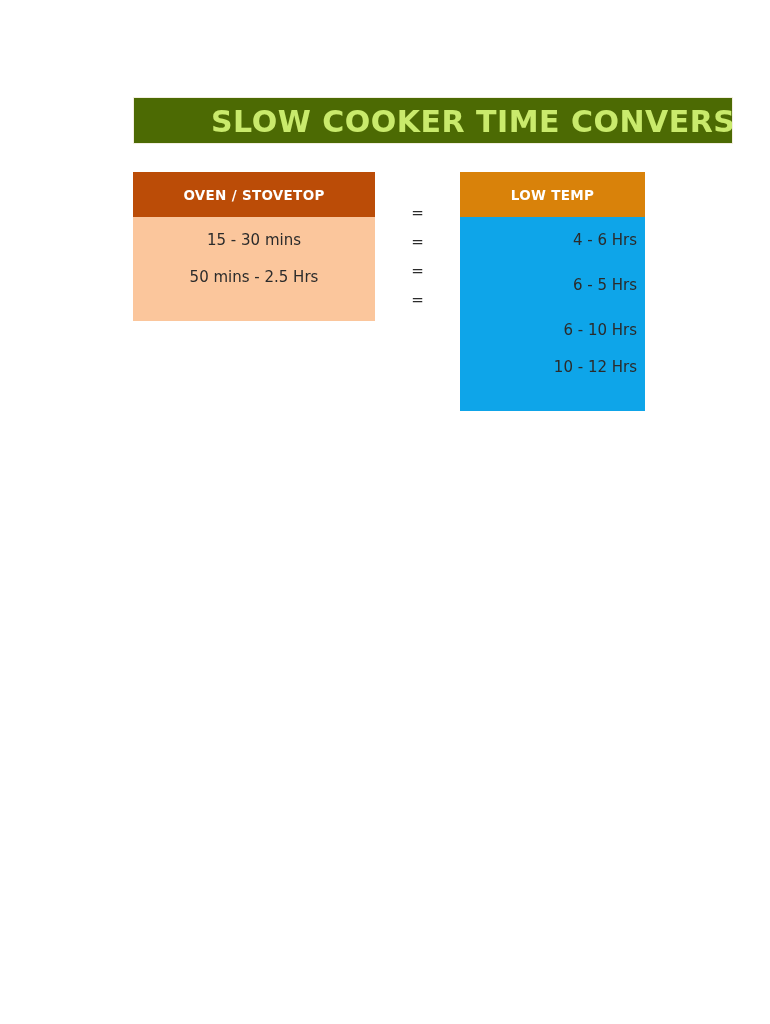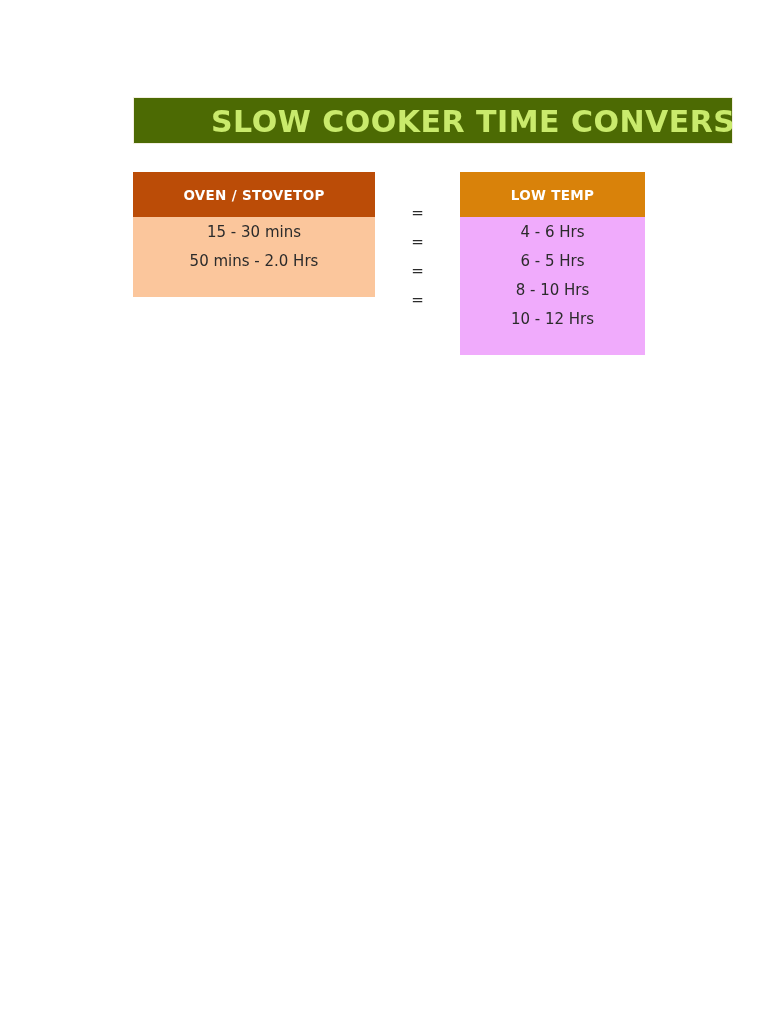--- a/index.html
+++ b/index.html
@@ -67,30 +67,30 @@
     letter-spacing: 0.3px;
     text-align: center;
     vertical-align: middle;
     border: none;
   }
   .conv-table.left th  { background: #bb4c07; }
   .conv-table.right th { background: #d9820a; }
 
   .conv-table td {
     height: 29px;
-    padding: 0;
+    padding: 8px;
     color: #2b2b2b;
     font-size: 15px;
     text-align: center;
     vertical-align: middle;
     border: none;
     white-space: nowrap;
   }
   .conv-table.left td  { background: #fbc69c; }
-  .conv-table.right td { background: #f0abfc; }
+  .conv-table.right td { background: #0ea5e9; text-align: right; }
 
   .conv-table.left  tbody tr:last-child td { height: 45px; vertical-align: top; padding-top: 6px; }
   .conv-table.right tbody tr:last-child td { height: 45px; vertical-align: top; padding-top: 6px; }
 
   
   .equals-col {
     position: absolute;
     left: 375px;
     top: 199px;
     width: 85px;
@@ -118,21 +118,21 @@
     <thead>
       <tr>
         <th>OVEN / STOVETOP</th>
       </tr>
     </thead>
     <tbody>
       <tr>
         <td>15 - 30 mins</td>
       </tr>
       <tr>
-        <td>50 mins - 2.0 Hrs</td>
+        <td>50 mins - 2.5 Hrs</td>
       </tr>
     </tbody>
   </table>
 
   <div class="equals-col">
     <div class="equals-cell">=</div>
     <div class="equals-cell">=</div>
     <div class="equals-cell">=</div>
     <div class="equals-cell">=</div>
   </div>
@@ -144,21 +144,21 @@
       </tr>
     </thead>
     <tbody>
       <tr>
         <td>4 - 6 Hrs</td>
       </tr>
       <tr>
         <td>6 - 5 Hrs</td>
       </tr>
       <tr>
-        <td>8 - 10 Hrs</td>
+        <td>6 - 10 Hrs</td>
       </tr>
       <tr>
         <td>10 - 12 Hrs</td>
       </tr>
     </tbody>
   </table>
 
 </div>
 
 </body></html>

